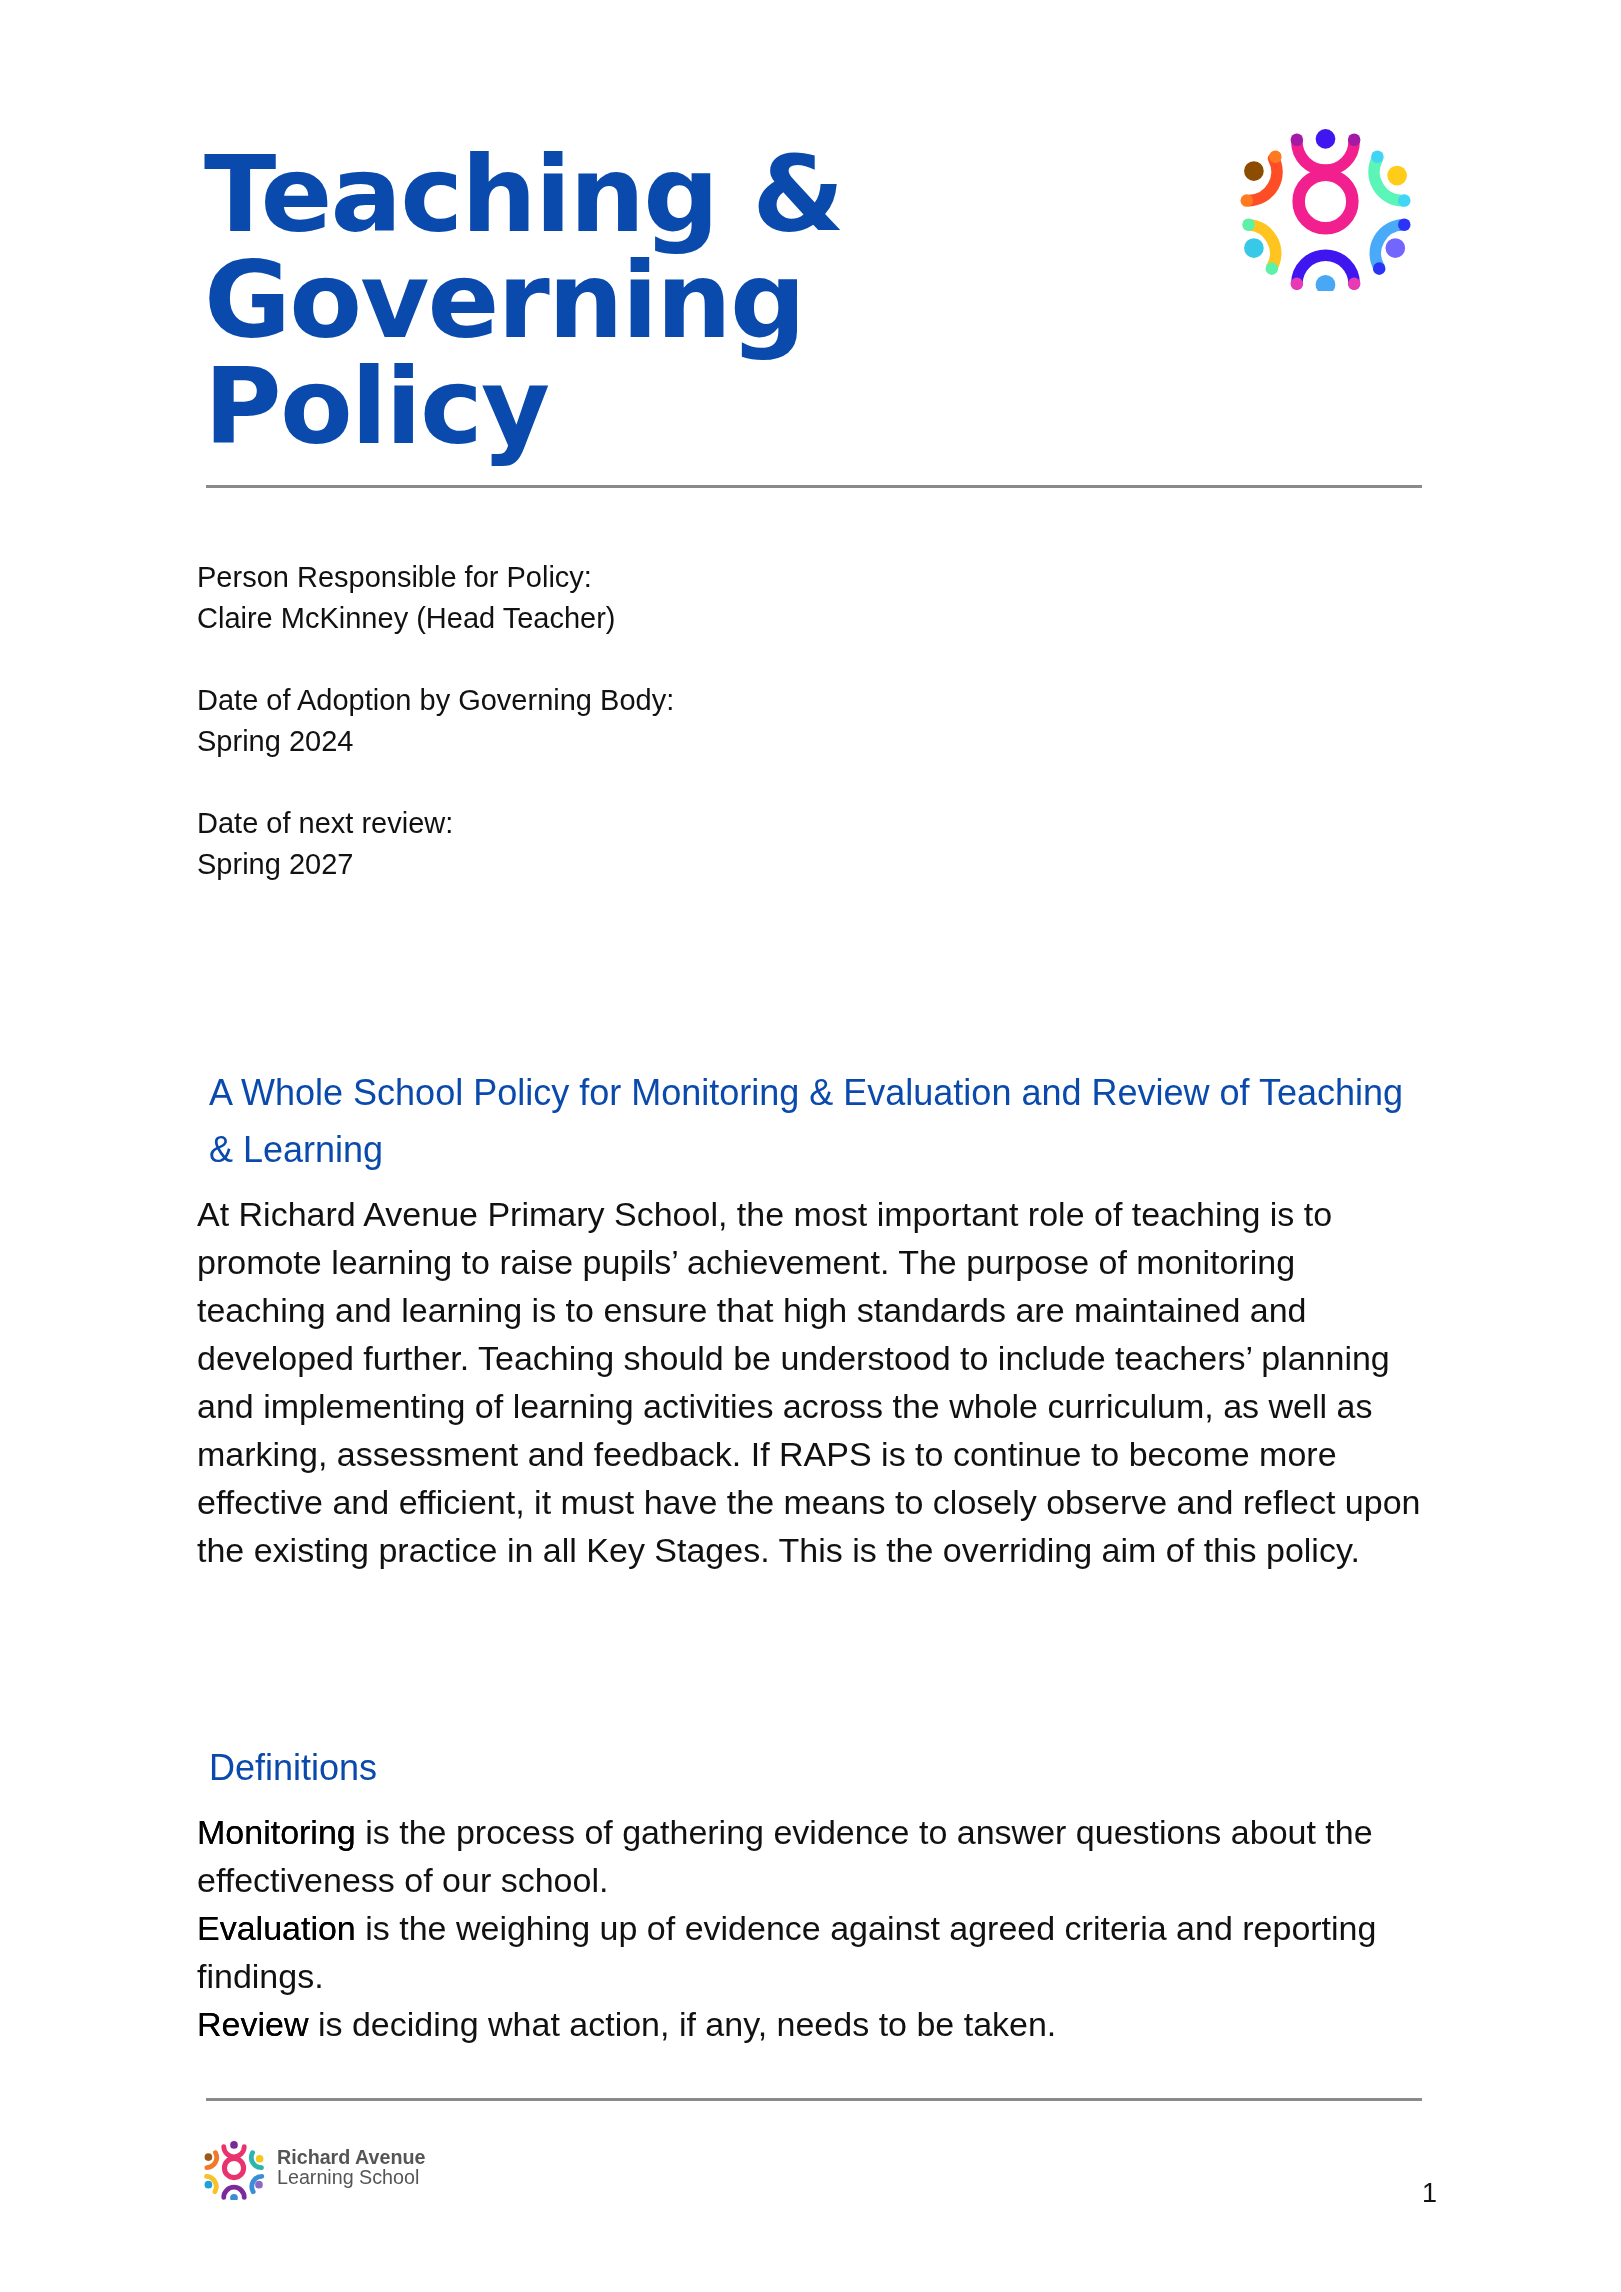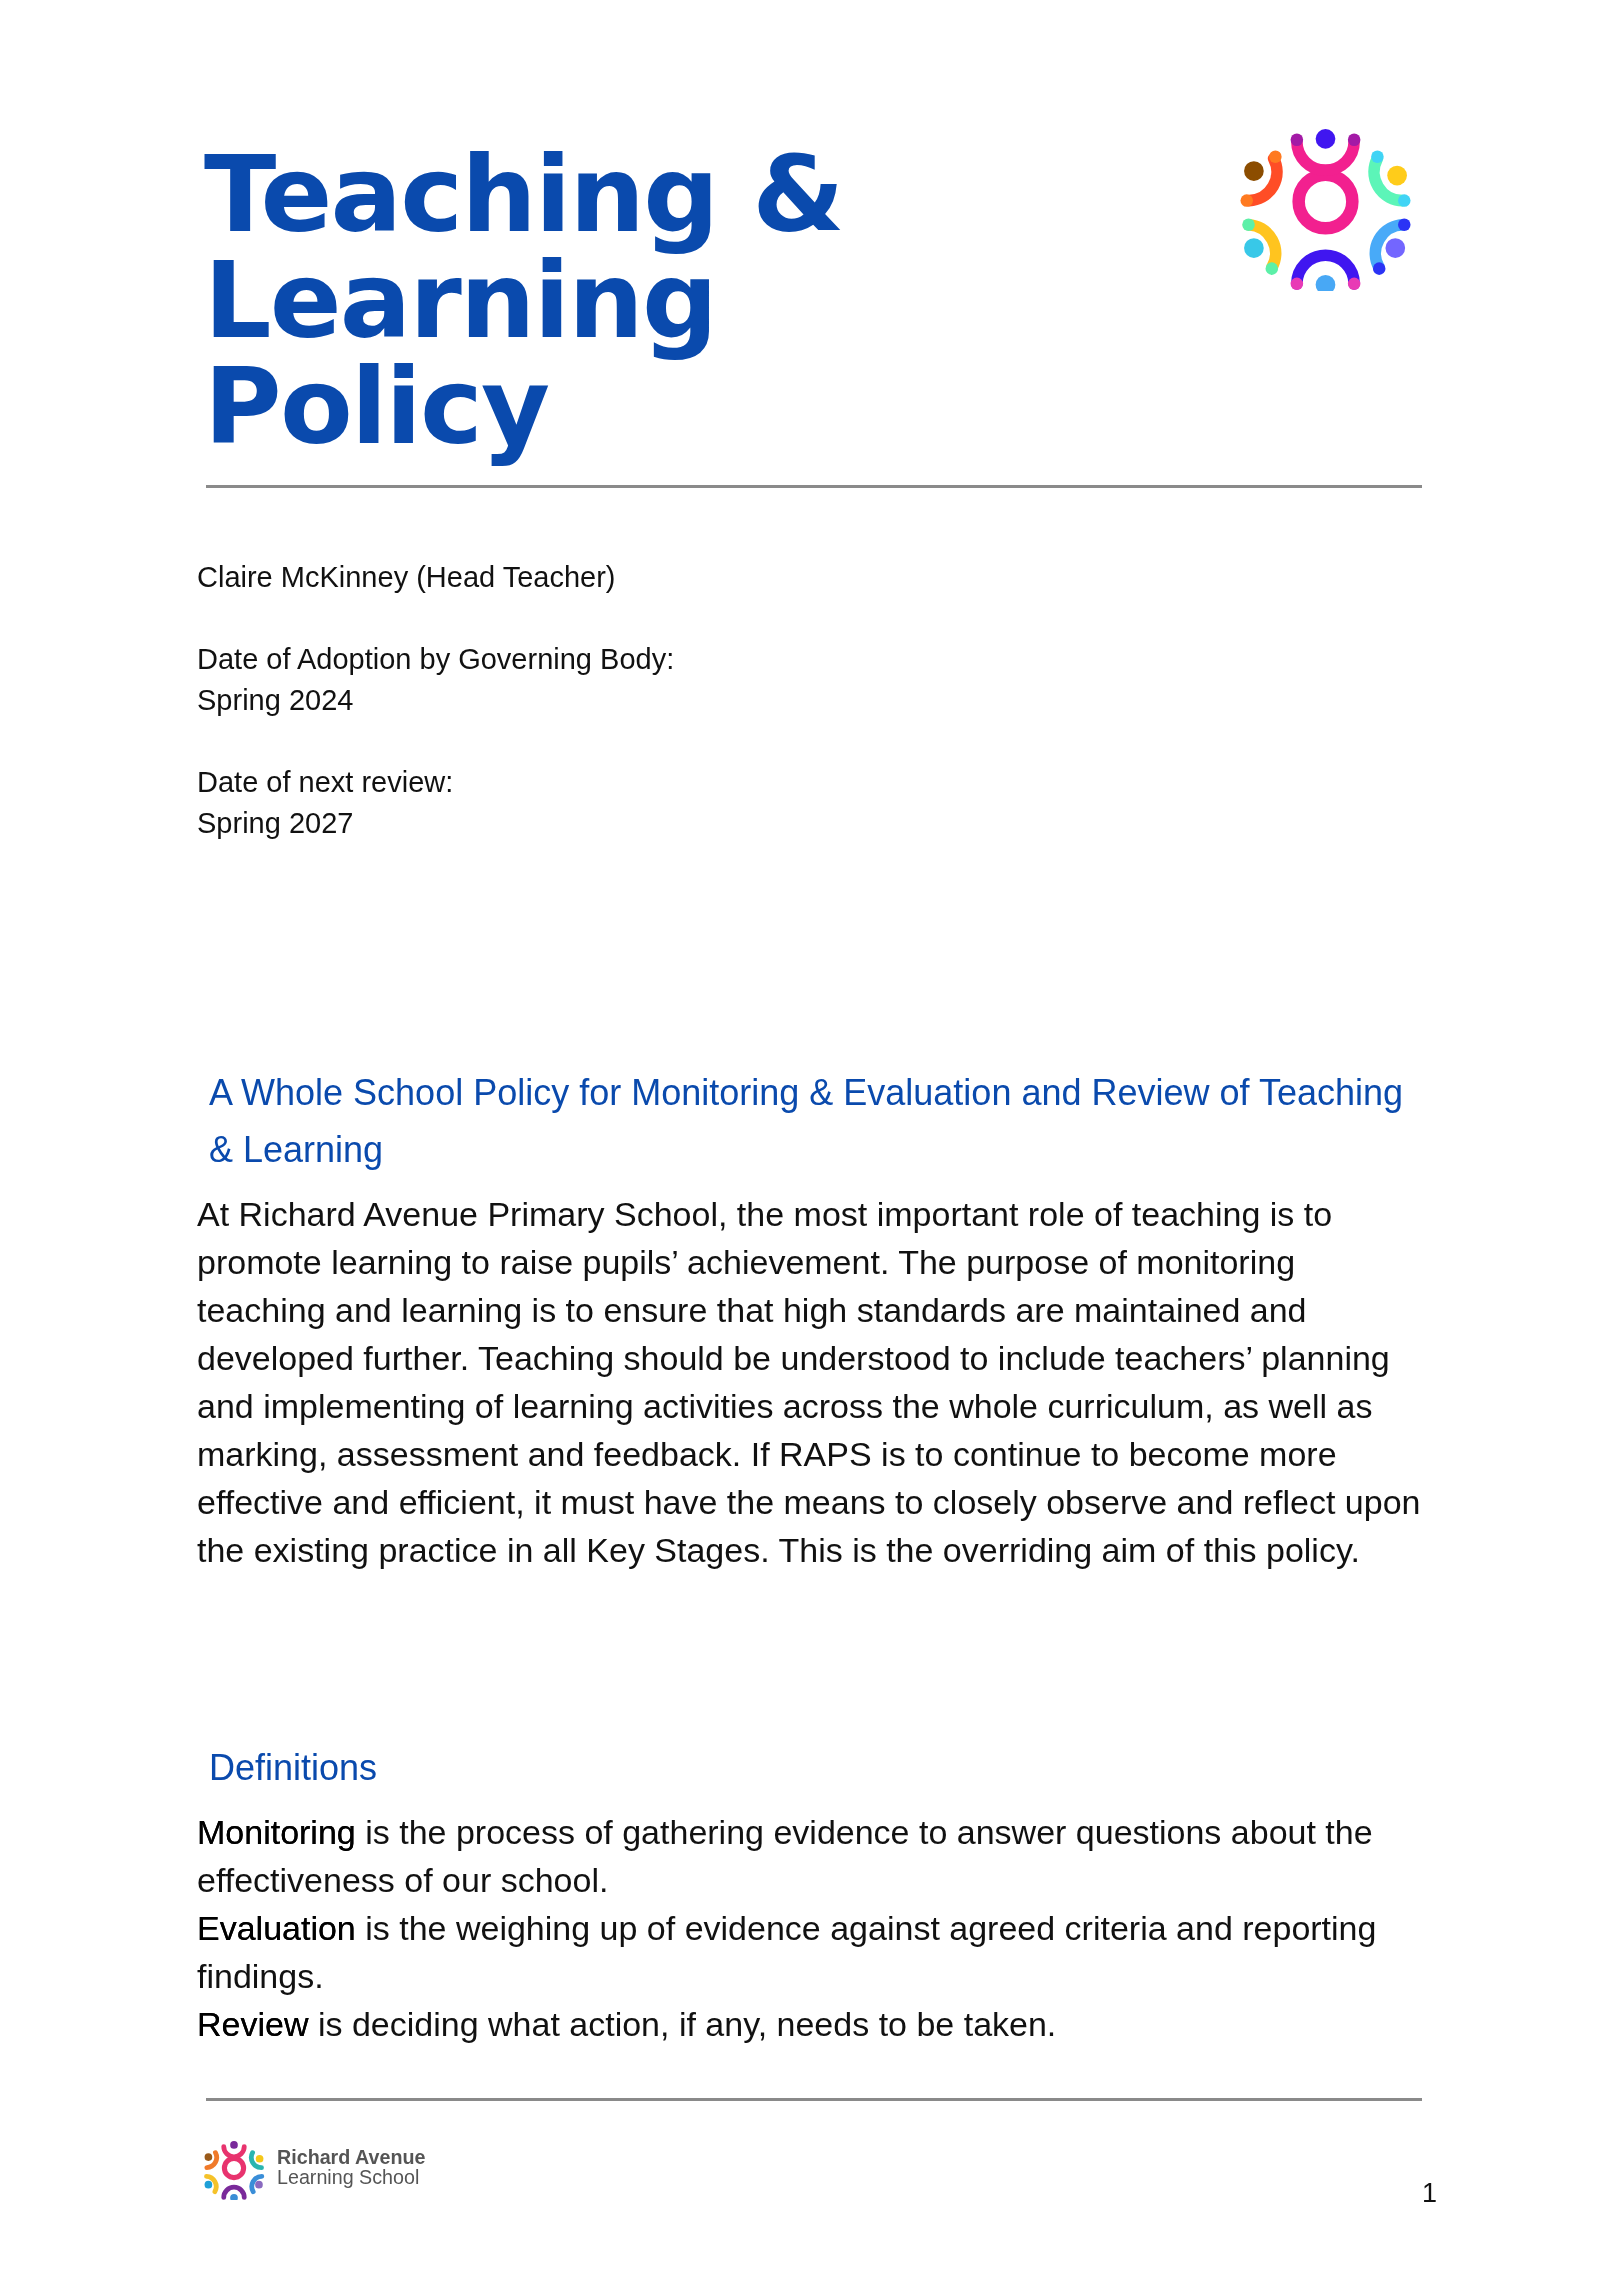--- a/index.html
+++ b/index.html
@@ -35,21 +35,21 @@
 
   .page-num { position: absolute; left: 1422px; top: 2178px; font-size: 27px; color: #111; }
 </style>
 </head>
 <body>
 
 <div class="page">
 
   <h1 class="title">
     <span>Teaching &amp;</span>
-    <span>Learning</span>
+    <span>Governing</span>
     <span>Policy</span>
   </h1>
 
   <div class="logo-top">
     <svg viewBox="0 0 200 200" width="179" height="179">
 
       <circle cx="100" cy="100" r="30" fill="none" stroke="#f2208f" stroke-width="14"></circle>
 
       <path d="M68 33 A32 32 0 0 0 132 33" fill="none" stroke="#f2208f" stroke-width="13" stroke-linecap="round"></path>
       <circle cx="68" cy="31" r="7" fill="#a31aa6"></circle>
@@ -80,20 +80,21 @@
       <circle cx="188" cy="126" r="7" fill="#2b33f5"></circle>
         <circle cx="160" cy="175" r="7" fill="#2b33f5"></circle>
       <circle cx="178" cy="152" r="11" fill="#7366ff"></circle>
     </svg>
   </div>
 
   <div class="rule top"></div>
 
   <div class="meta">
     <div class="group">
+      <div>Person Responsible for Policy:</div>
       <div>Claire McKinney (Head Teacher)</div>
     </div>
     <div class="group">
       <div>Date of Adoption by Governing Body:</div>
       <div>Spring 2024</div>
     </div>
     <div class="group">
       <div>Date of next review:</div>
       <div>Spring 2027</div>
     </div>

